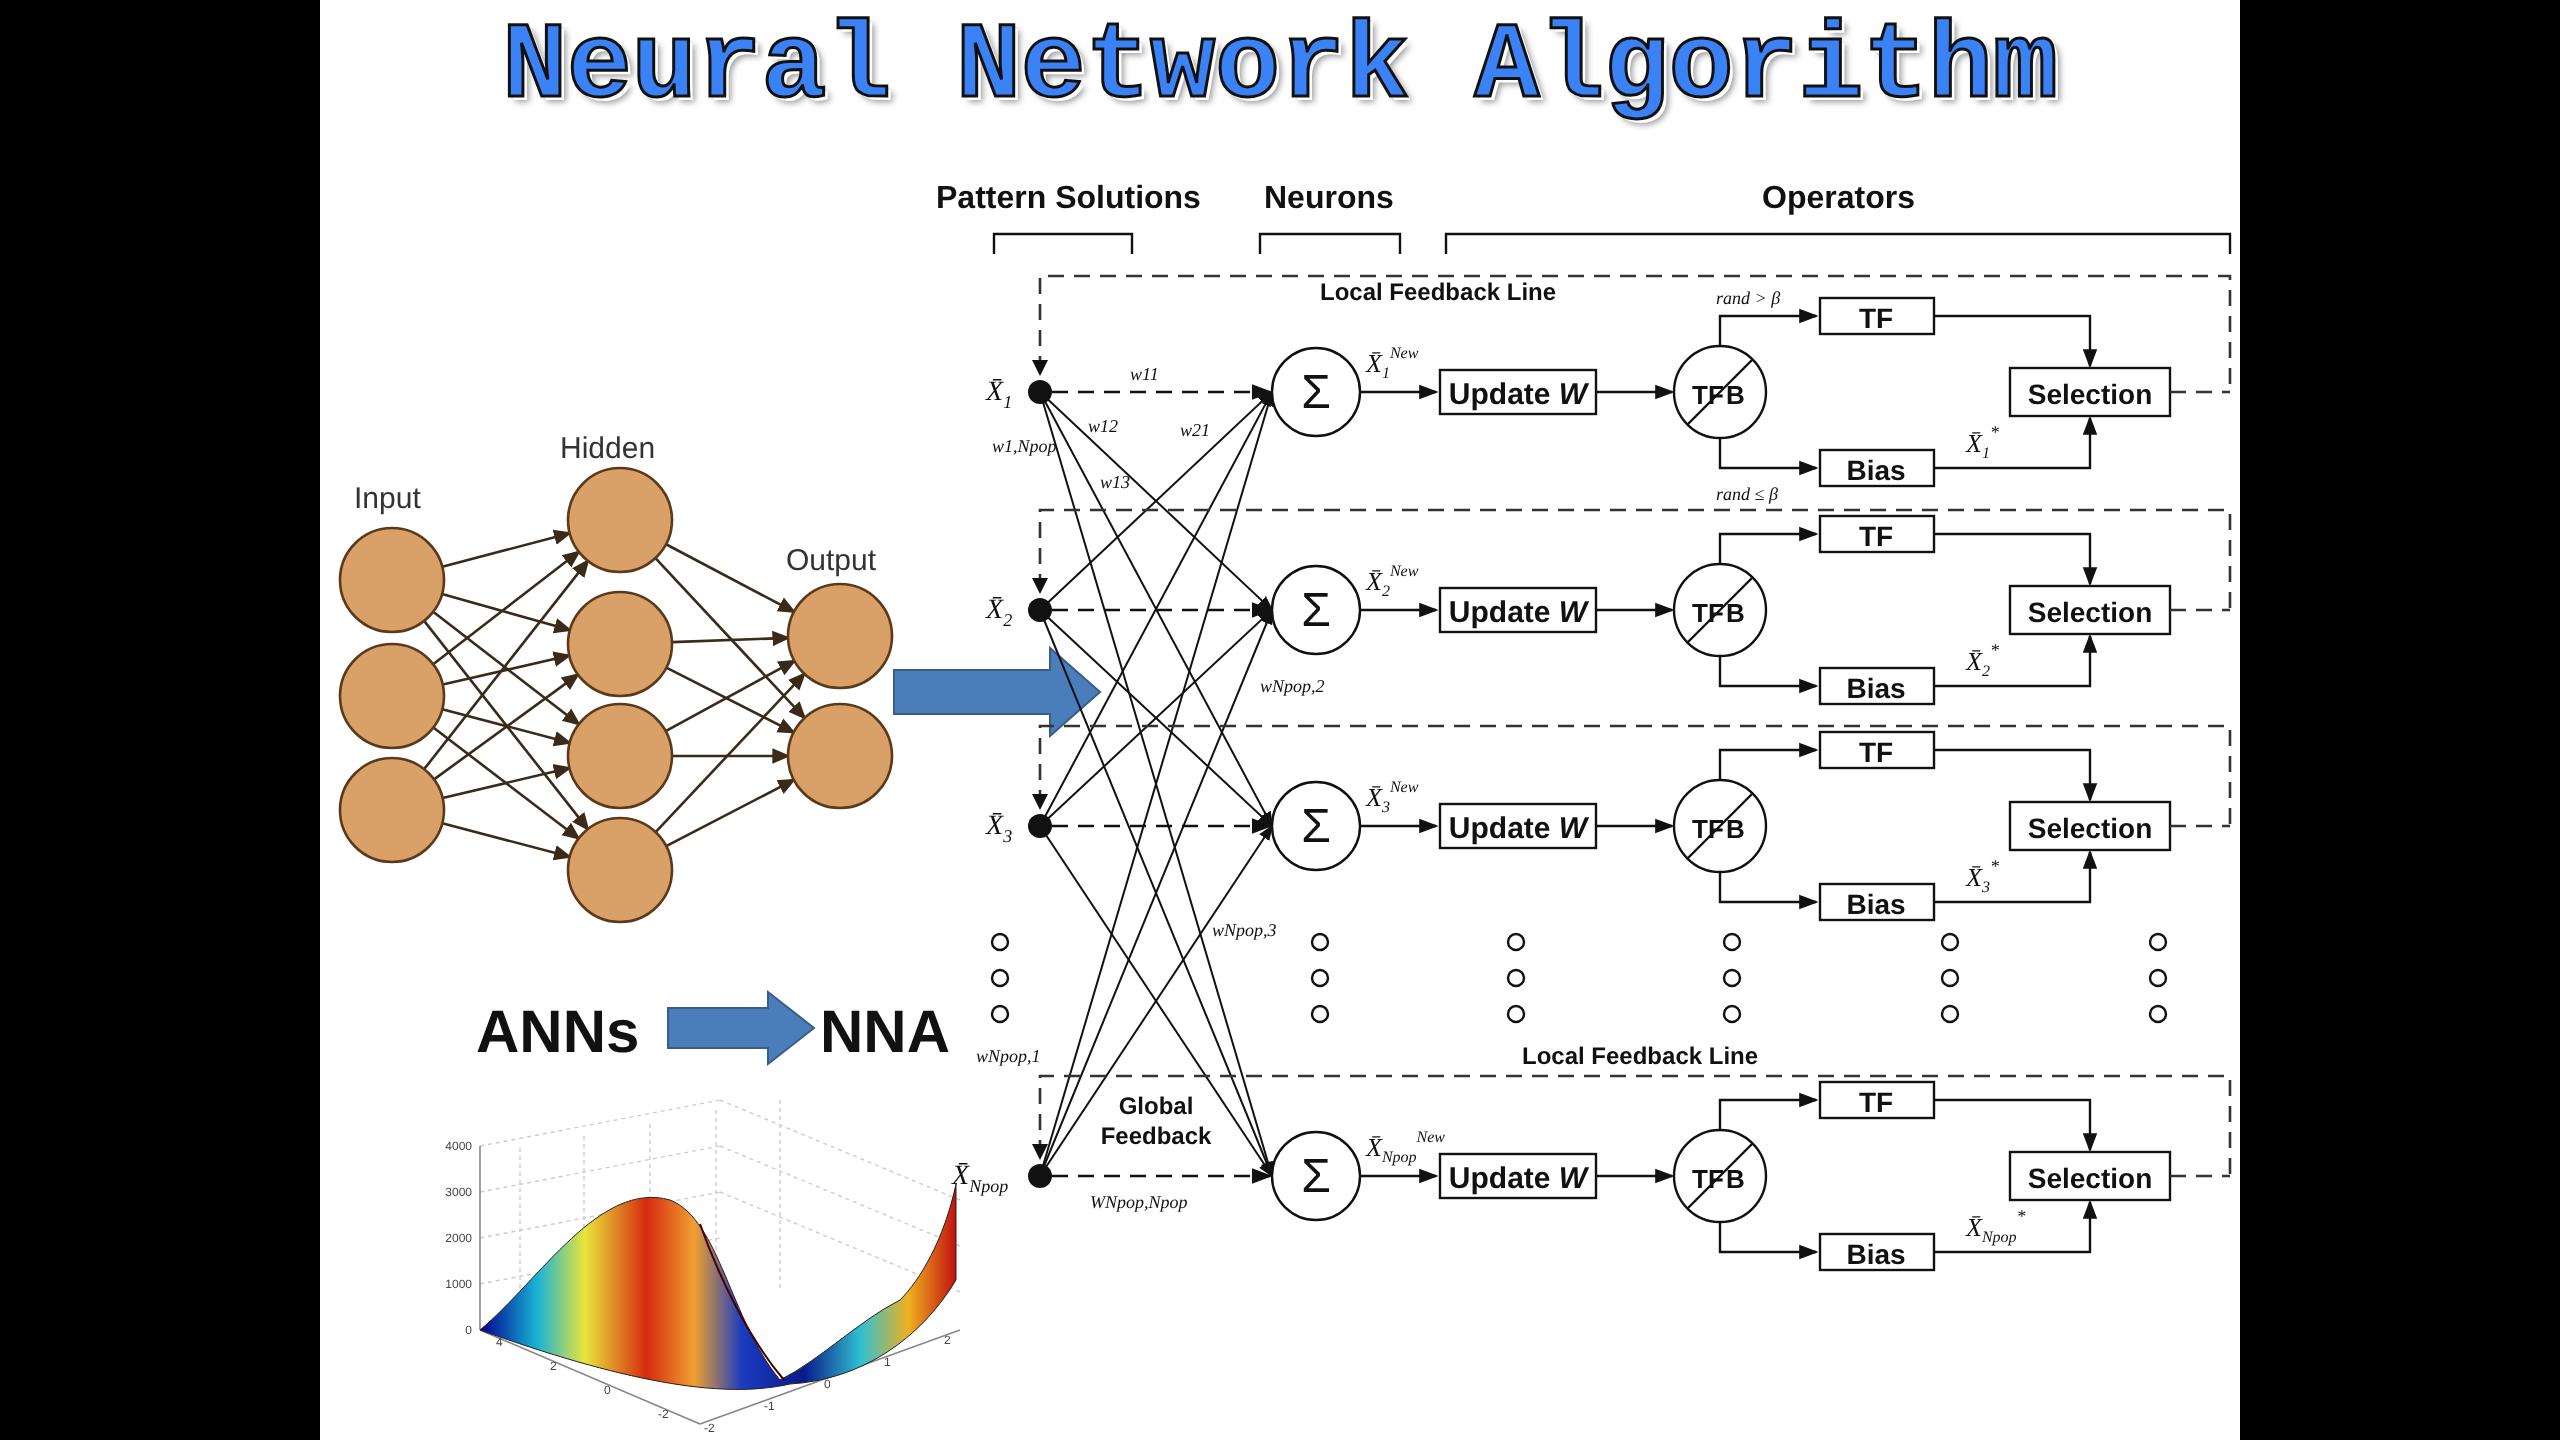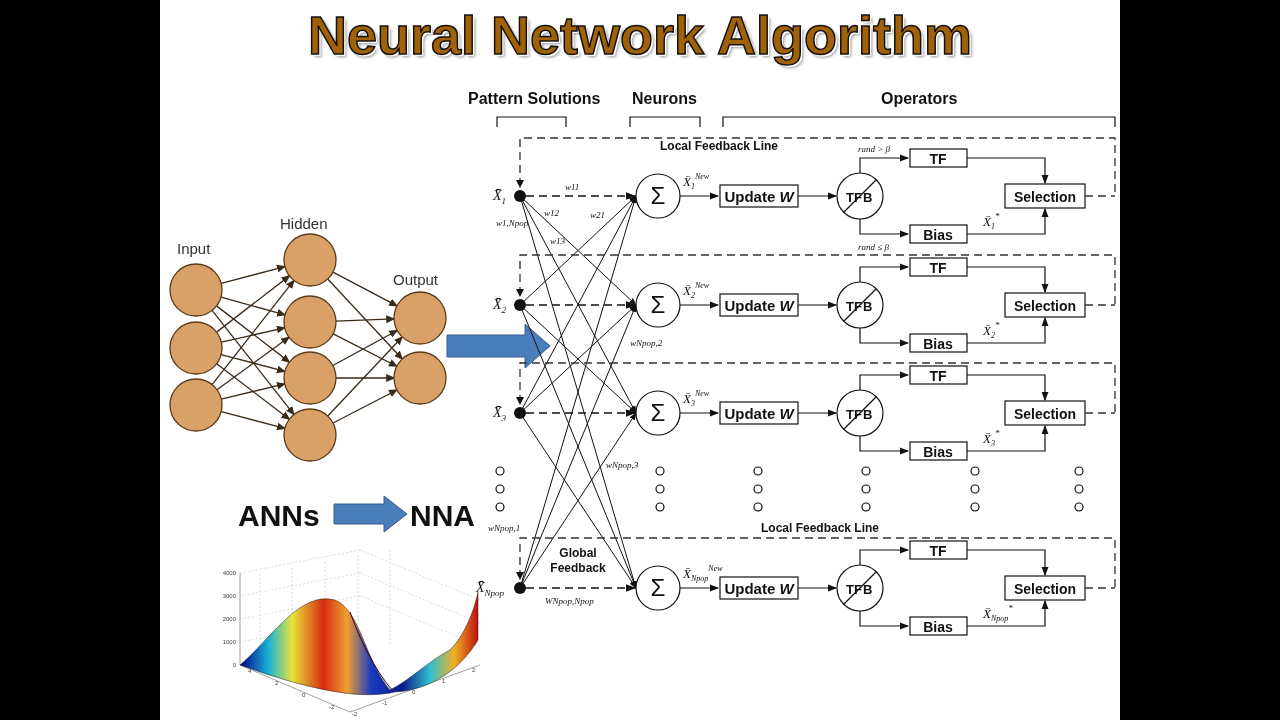--- a/index.html
+++ b/index.html
@@ -1,18 +1,18 @@
 <!DOCTYPE html>
 <html><head>
 <meta charset="utf-8">
 <style>
   html, body { margin:0; padding:0; }
   body { width:1280px; height:720px; background:#000; position:relative; overflow:hidden; font-family:"Liberation Sans", sans-serif; }
   #slide { position:absolute; left:160px; top:0; width:960px; height:720px; background:#fff; overflow:hidden; }
-  #title { position:absolute; left:0; top:4px; width:960px; text-align:center; font-family:Liberation Sans, sans-serif; font-weight:bold; font-size:54px; color:#a16207;
+  #title { position:absolute; left:0; top:4px; width:960px; text-align:center; font-family:Liberation Mono, monospace; font-weight:bold; font-size:54px; color:#3b82f6;
     -webkit-text-stroke:1.5px #111; text-shadow: 2px 2px 0 #fff, 3px 3px 3px #999; letter-spacing:0px; }
   svg text { font-family:"Liberation Sans", sans-serif; }
   .serif { font-family:"Liberation Serif", serif; font-style:italic; }
 </style>
 </head>
 <body>
 
 <div id="slide">
   <div id="title">Neural Network Algorithm</div>
 

